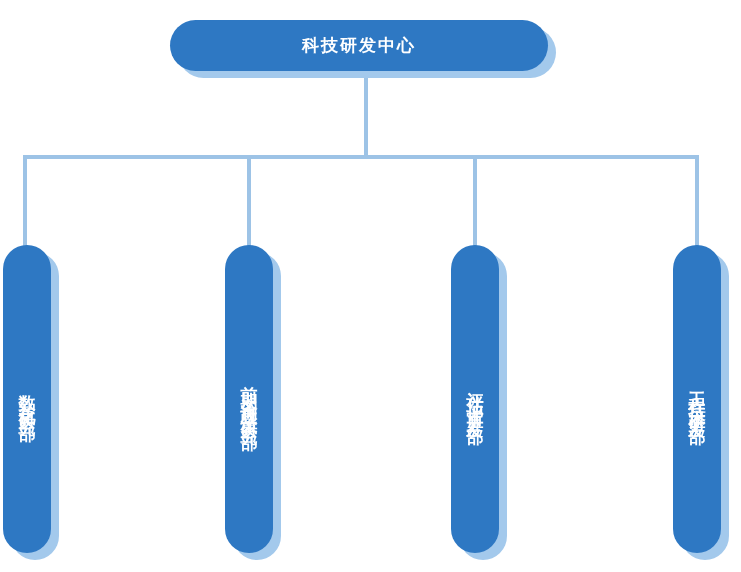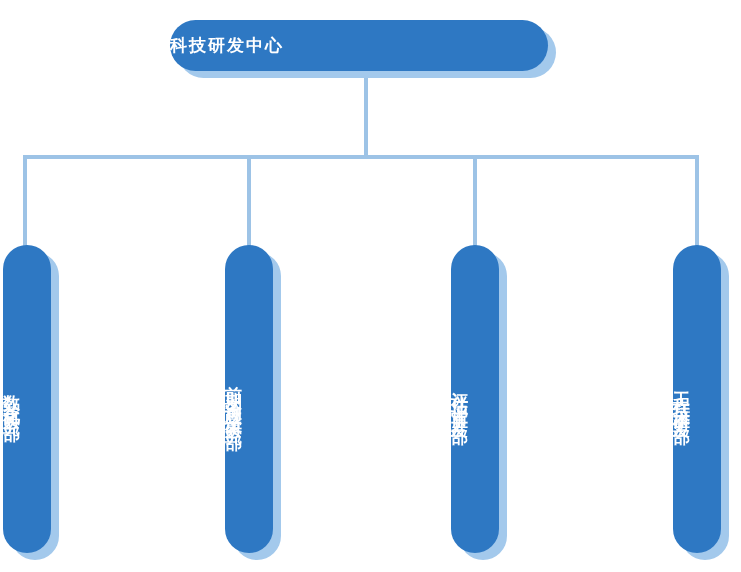--- a/index.html
+++ b/index.html
@@ -15,21 +15,21 @@
     background: var(--background, #FFFFFF);
     overflow: hidden;
   }
   
   .node {
     position: absolute;
     background: var(--node-fill, #2E78C3);
     box-shadow: 8px 7px 0 var(--node-shadow, #A3C9EC);
     display: flex;
     align-items: center;
-    justify-content: flex-start;
+    justify-content: center;
     z-index: 2;
   }
   .node-label {
     color: var(--node-text, #FFFFFF);
     font-weight: 700;
   }
   .root-node {
     left: 170px;
     top: 20px;
     width: 378px;

